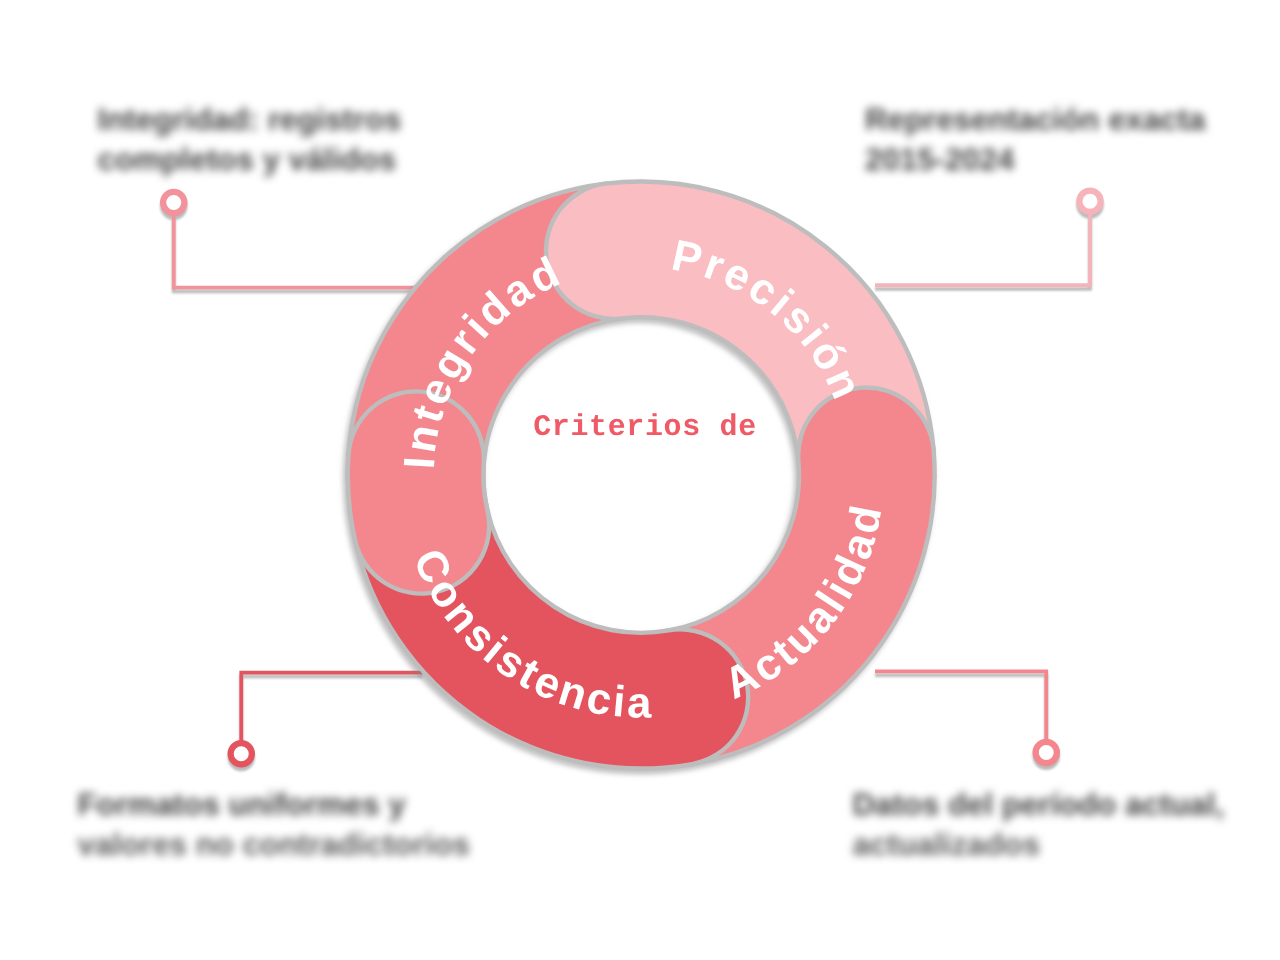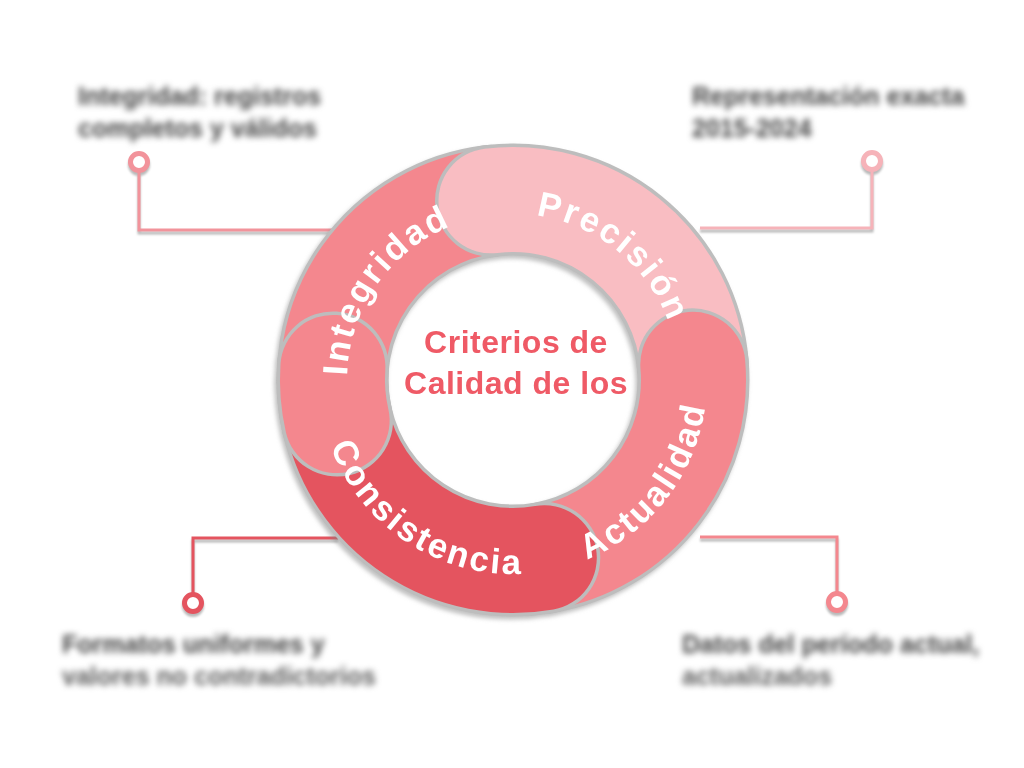--- a/index.html
+++ b/index.html
@@ -11,22 +11,22 @@
   .stage{position:absolute;inset:0;}
   svg.ring{position:absolute;left:0;top:0;}
   .ring-group{filter:drop-shadow(-2px 3px 2px rgba(130,130,130,0.5));}
   .connector-group{filter:drop-shadow(0px 3px 1px #bababa);}
   .seg-label{
     font-family:"Liberation Sans", sans-serif;
     font-weight:bold;font-size:35px;letter-spacing:2.5px;fill:#ffffff;
   }
   .center-text{
     position:absolute;left:373px;top:322px;width:286px;height:130px;
-    text-align:center;color:#EF5A66;font-weight:bold;font-size:32px;
-    line-height:41px;filter:blur(0.4px);letter-spacing:0.5px;
+    text-align:center;color:#EF5A66;font-weight:bold;font-size:24px;
+    line-height:41px;filter:blur(0.4px);letter-spacing:0.5px;font-family:Liberation Mono, monospace;
   }
   .annotation{
     position:absolute;font-weight:bold;font-size:25px;line-height:32px;
     color:#434343;filter:blur(3.2px);white-space:nowrap;
   }
   .annotation .secondary{color:#5C5C5C;}
   .annotation div{white-space:nowrap;}
   .ann-tl{left:78px;top:80px;}
   .ann-tr{left:692px;top:80px;}
   .ann-bl{left:62px;top:628px;}
@@ -67,21 +67,20 @@
         <text class="seg-label"><textPath href="#tp-precision" startOffset="50%" text-anchor="middle">Precisión</textPath></text>
         <path id="tp-actualidad" d="M 546.7 571.1 A 194 194 0 0 0 706.3 363.1" fill="none"></path>
         <text class="seg-label"><textPath href="#tp-actualidad" startOffset="50%" text-anchor="middle">Actualidad</textPath></text>
         <path id="tp-consistencia" d="M 324.0 423.6 A 194 194 0 0 0 546.7 571.1" fill="none"></path>
         <text class="seg-label"><textPath href="#tp-consistencia" startOffset="50%" text-anchor="middle">Consistencia</textPath></text>
       </g>
   </svg>
 
   <div class="center-text">
     <div>Criterios de</div>
-    <div>Calidad de los</div>
   </div>
 
   <div class="annotation ann-tl">
     <div>Integridad: registros</div>
     <div>completos y válidos</div>
   </div>
 
   <div class="annotation ann-tr">
     <div>Representación exacta</div>
     <div>2015-2024</div>

